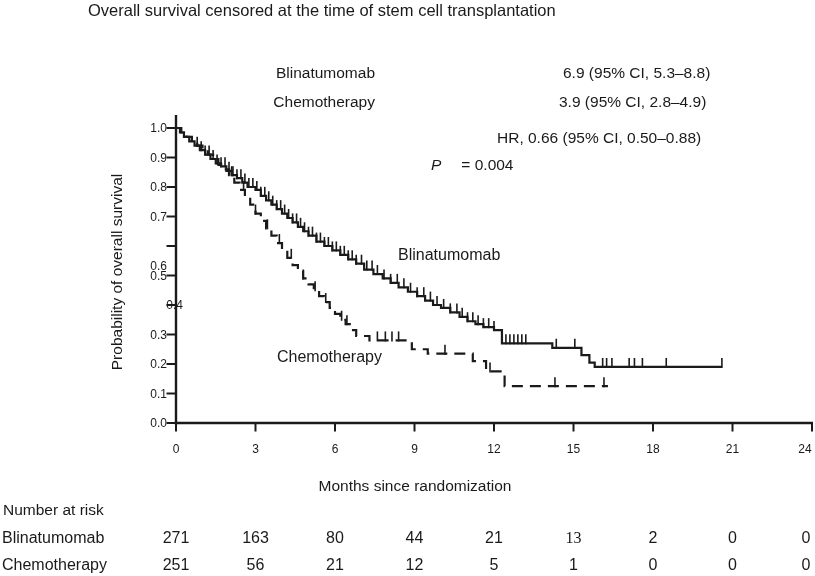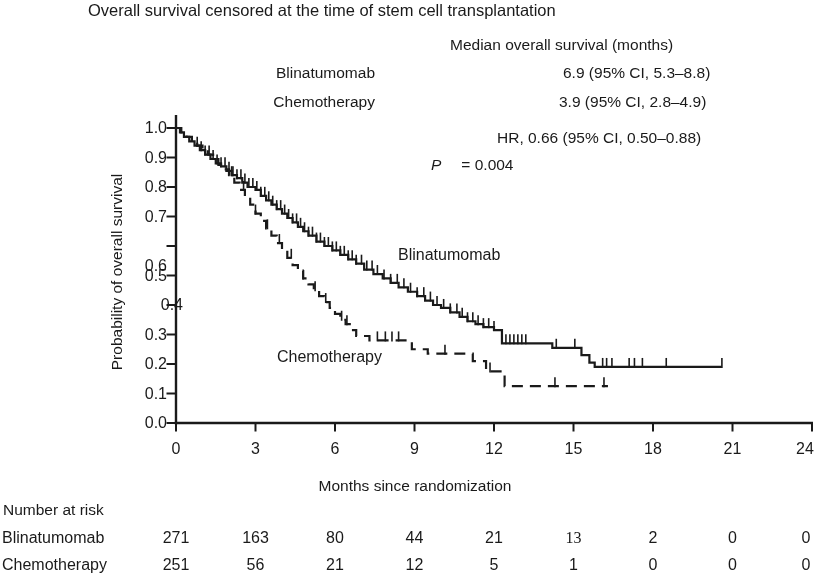--- a/index.html
+++ b/index.html
@@ -4,40 +4,39 @@
 <style>
   html,body{margin:0;padding:0;background:#fff;}
   .page{
     position:relative;width:815px;height:576px;background:#ffffff;
     font-family:"Liberation Sans","DejaVu Sans",sans-serif;color:#1a1a1a;
     overflow:hidden;
   }
   .abs{position:absolute;white-space:nowrap;line-height:18px;font-size:15.5px;}
   .ctr{transform:translateX(-50%);}
   .title{font-size:16.5px;}
-  .tickfs{font-size:16px;}
+  .tickfs{font-size:12px;}
   .riskfs{font-size:16px;}
   .curvelabel{font-size:16px;}
   .right-align{text-align:right;}
   .ylab{
     position:absolute;width:320px;height:18px;left:-43px;top:263px;
     transform:rotate(-90deg);text-align:center;font-size:15.5px;line-height:18px;
   }
   .pital{font-style:italic;}
   .pval{margin-left:20px;}
   svg{position:absolute;left:0;top:0;}
 </style>
 </head>
 <body>
 
 <div class="page">
 
   <div class="abs title" style="left:88px;top:1px;">Overall survival censored at the time of stem cell transplantation</div>
 
-  <div class="abs" style="left:450px;top:36px;">Median overall survival (months)</div>
 
   <div class="abs right-align" style="right:440px;top:64px;">Blinatumomab</div>
   <div class="abs" style="left:563px;top:64px;">6.9 (95% CI, 5.3–8.8)</div>
 
   <div class="abs right-align" style="right:440px;top:93px;">Chemotherapy</div>
   <div class="abs" style="left:559px;top:93px;">3.9 (95% CI, 2.8–4.9)</div>
 
   <div class="abs" style="left:497px;top:129px;">HR, 0.66 (95% CI, 0.50–0.88)</div>
 
   <div class="abs" style="left:431px;top:156px;">

